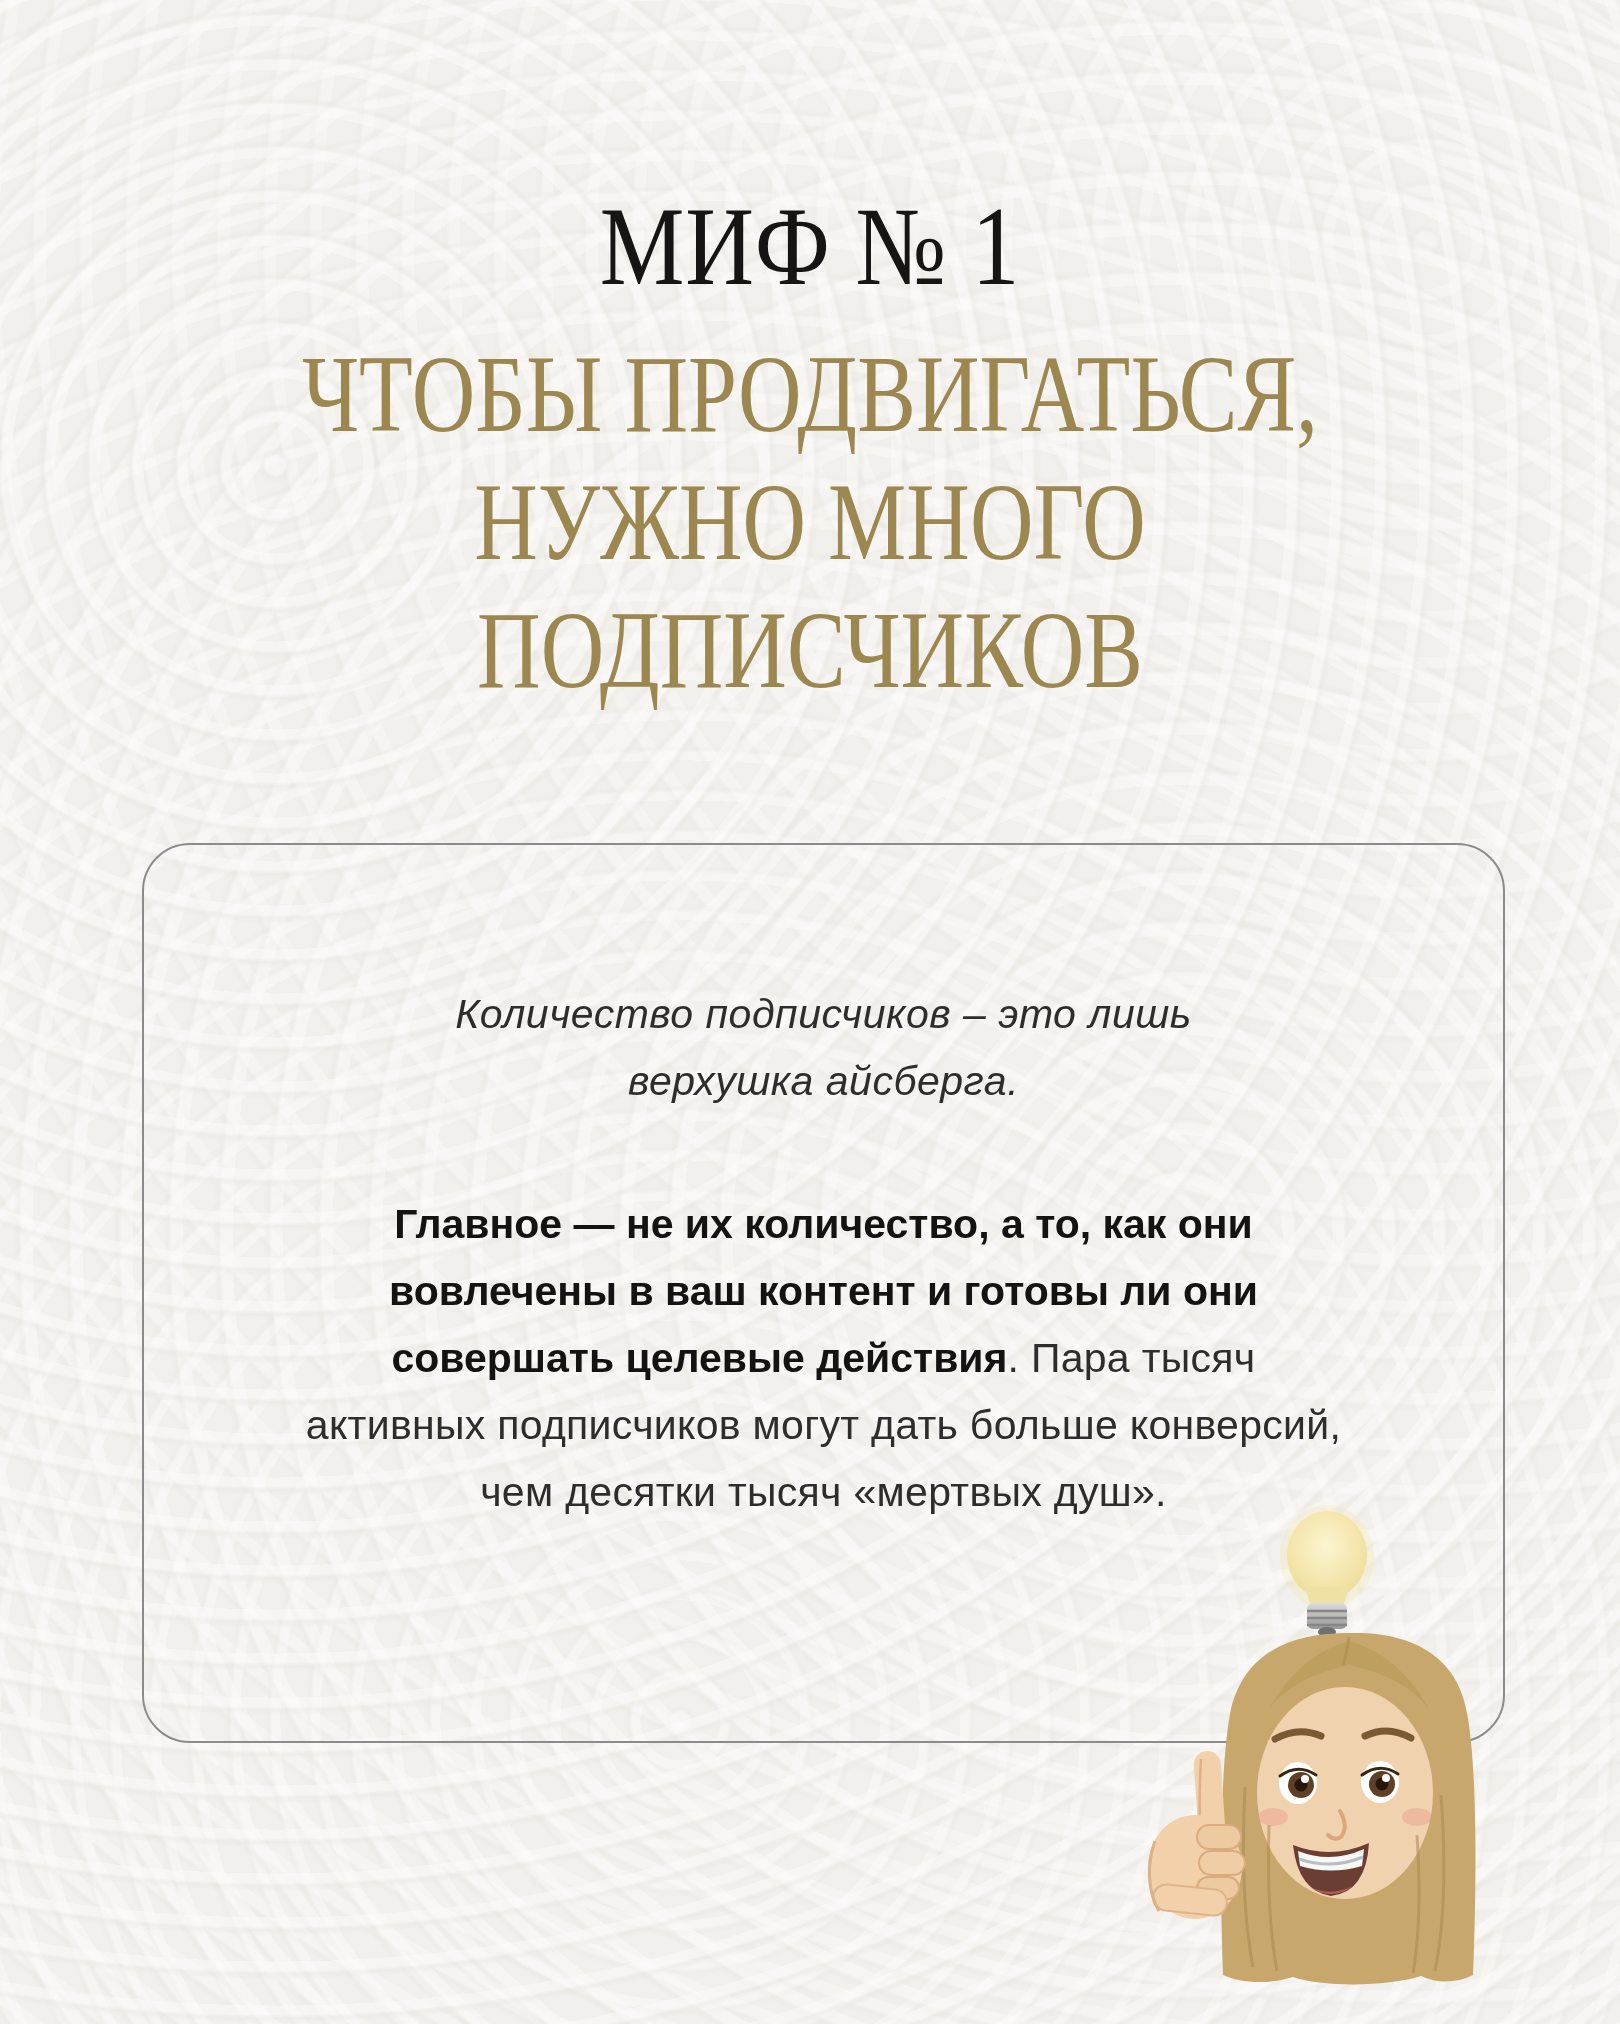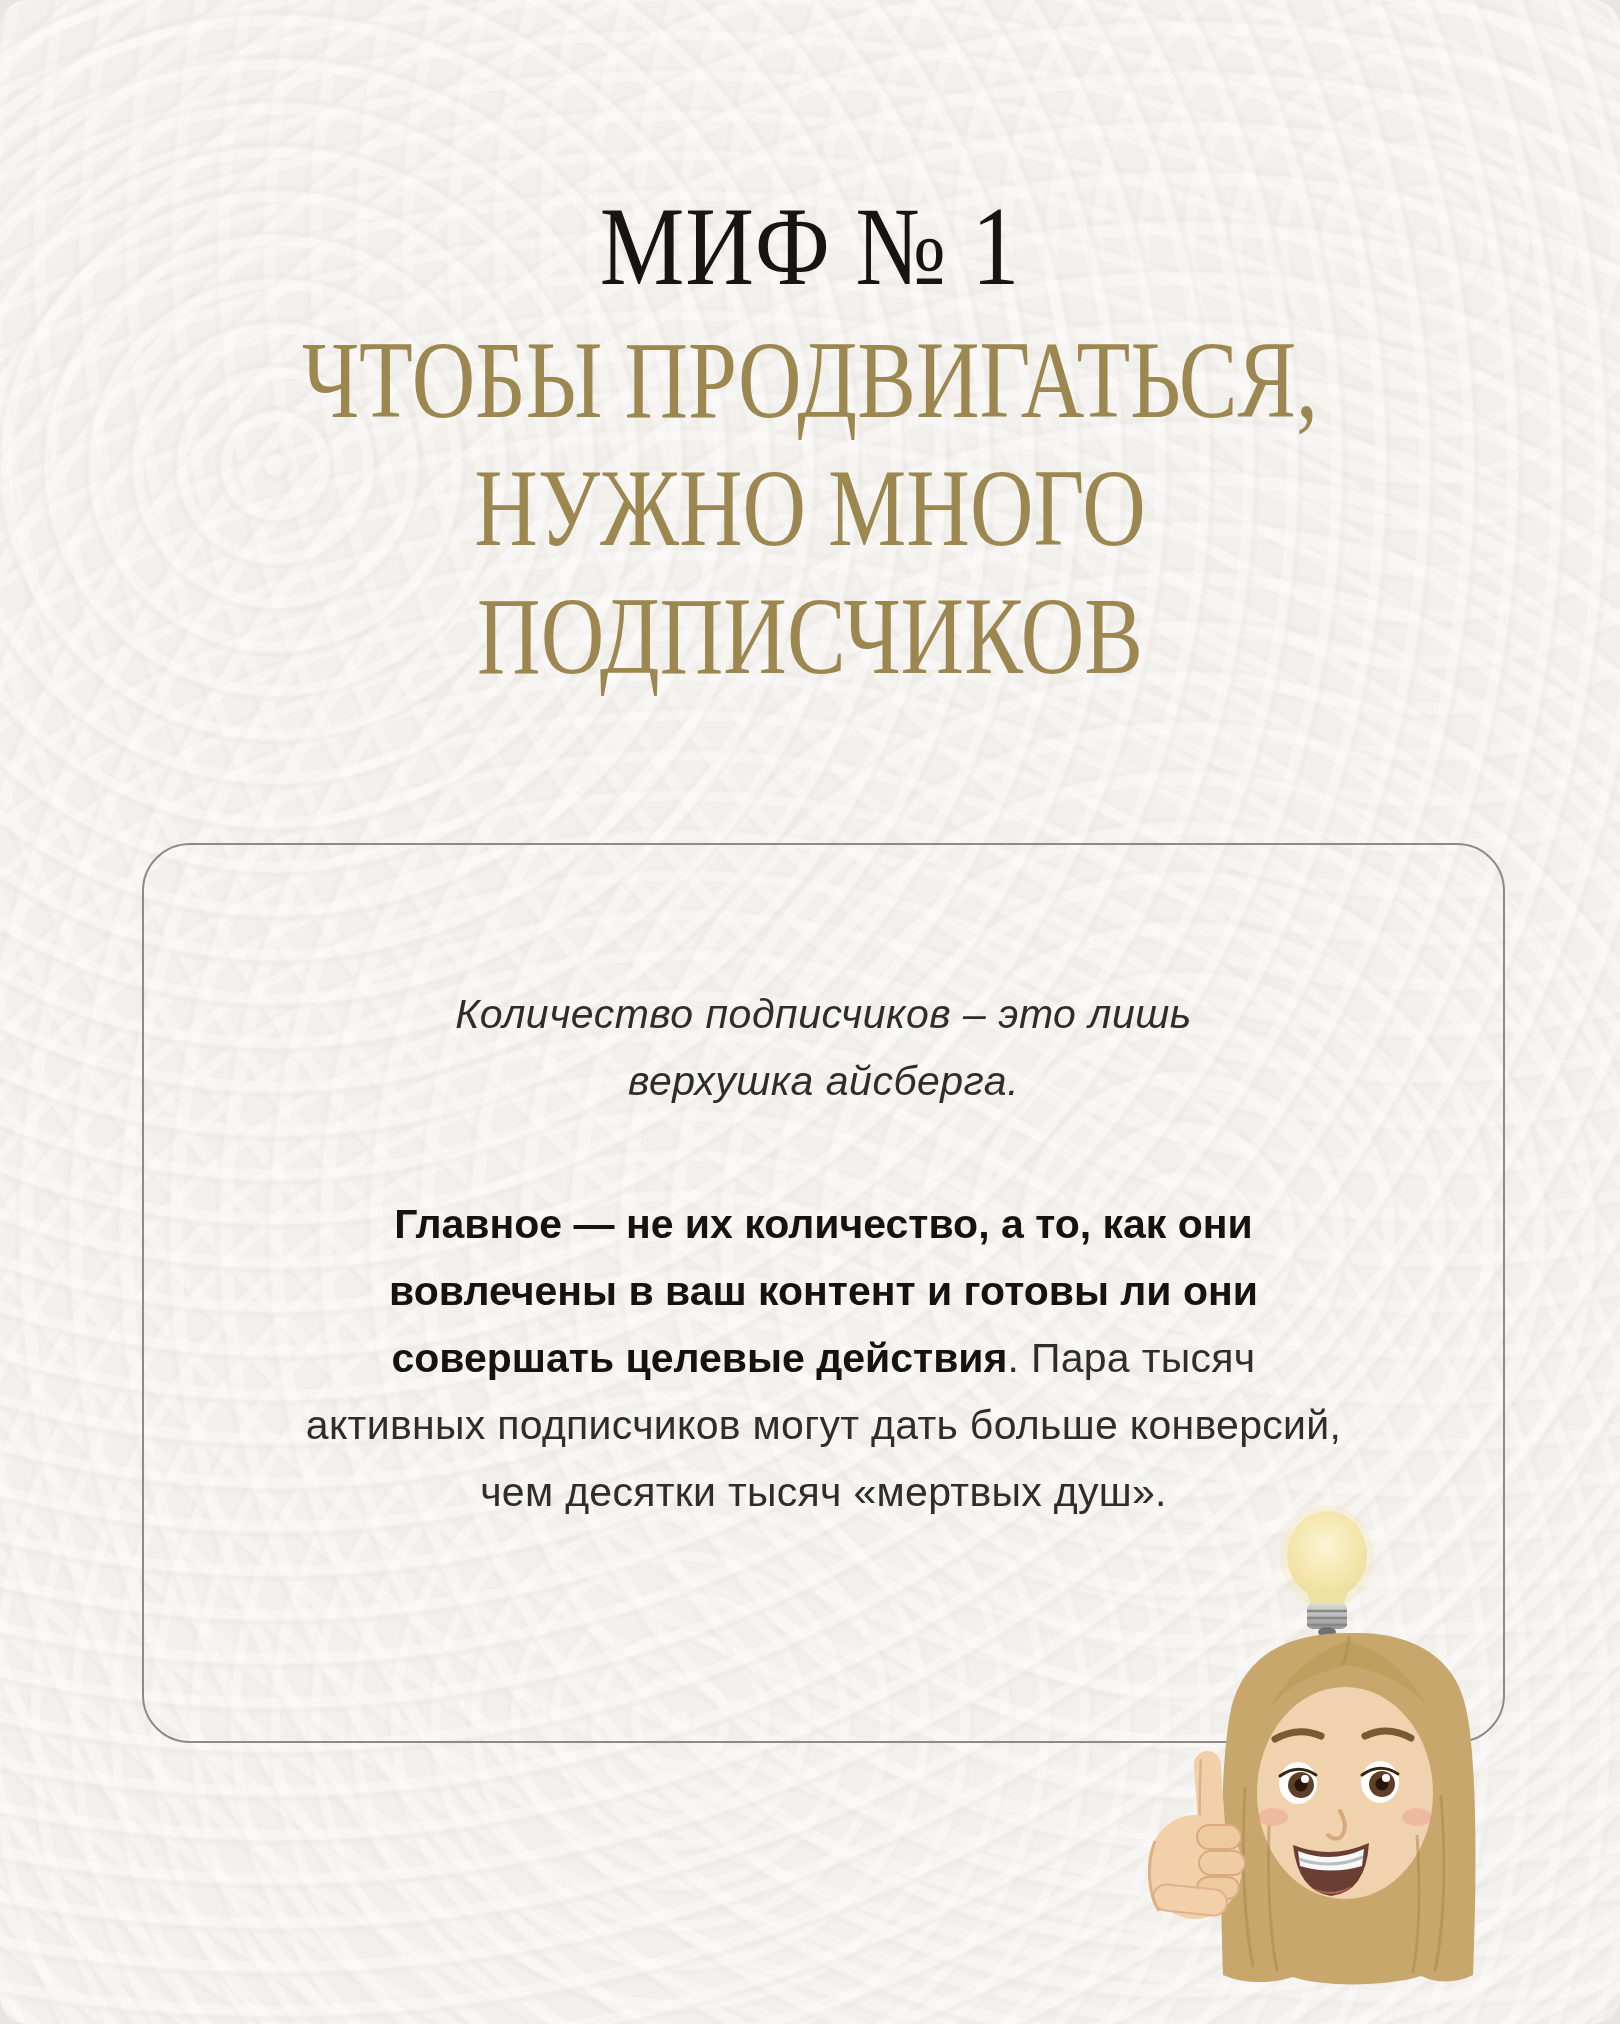--- a/index.html
+++ b/index.html
@@ -3,21 +3,20 @@
 <meta charset="utf-8">
 <style>
   html,body{margin:0;padding:0;background:#e8e6e2;}
   .page{
     position:relative;
     width:1620px;height:2024px;
     margin:0 auto;
     background:#f2f0ec;
     overflow:hidden;
     font-family:"Liberation Sans",sans-serif;
-    border-radius:28px;
   }
   
   .page::before{
     content:"";
     position:absolute;inset:0;
     background:
       repeating-radial-gradient(circle at 17% 23%, rgba(255,255,255,.45) 0 9px,  rgba(226,223,217,.28) 12px 14px, rgba(255,255,255,0) 18px 44px),
       repeating-radial-gradient(circle at 73% 61%, rgba(255,255,255,.40) 0 11px, rgba(228,225,219,.25) 14px 16px, rgba(255,255,255,0) 20px 50px),
       repeating-radial-gradient(circle at 42% 85%, rgba(255,255,255,.40) 0 8px,  rgba(230,227,221,.22) 11px 13px, rgba(255,255,255,0) 16px 40px),
       repeating-radial-gradient(circle at 88% 12%, rgba(255,255,255,.38) 0 10px, rgba(228,225,219,.22) 13px 15px, rgba(255,255,255,0) 19px 46px);
@@ -27,21 +26,21 @@
   .header{position:absolute;top:0;left:0;width:100%;text-align:center;z-index:2;}
   .title{
     margin:190px 0 0;
     font-family:"Liberation Serif",serif;
     font-weight:400;
     font-size:112px;line-height:112px;
     color:#171513;
     letter-spacing:1px;
     transform:scaleX(.85);
   }
-  .gold{margin-top:14px;}
+  .gold{margin-top:28px;}
   .gold-line{
     font-family:"Liberation Serif",serif;
     font-size:110px;line-height:128px;
     color:#9c8750;
     white-space:nowrap;
     transform:scaleX(.80);
   }
   .card{
     position:absolute;
     left:142px;top:843px;

